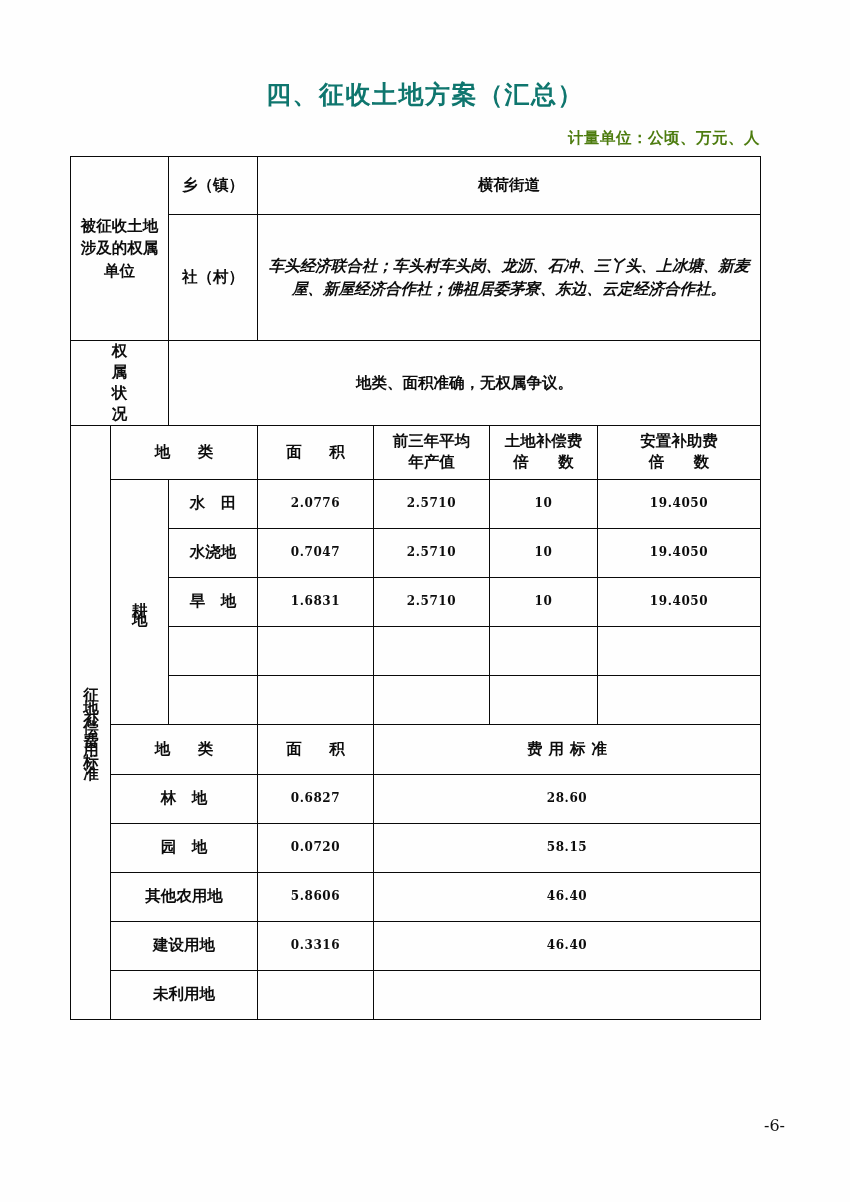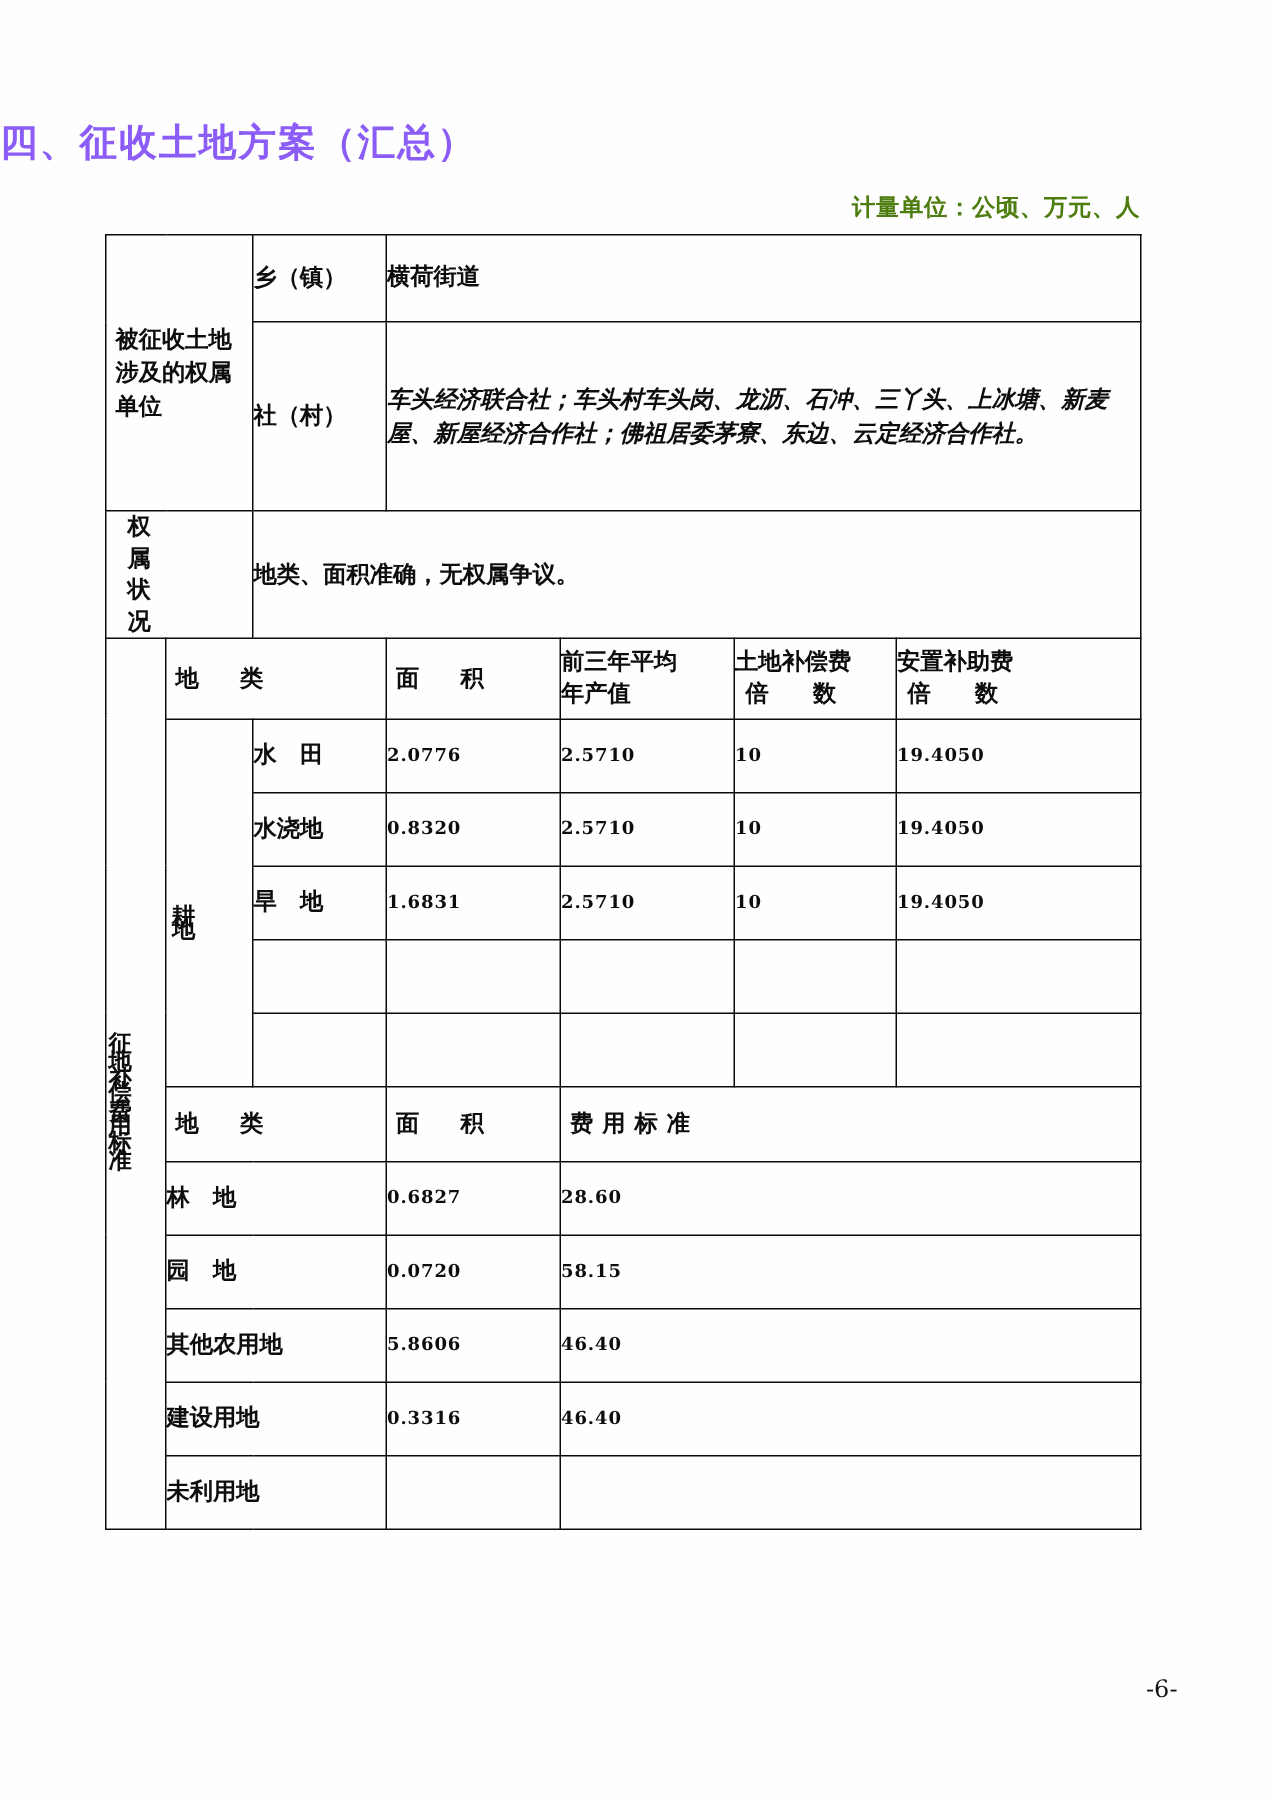--- a/index.html
+++ b/index.html
@@ -21,25 +21,25 @@
     inset: 0;
     background: #fefefe;
   }
 
   
   .doc-title {
     position: absolute;
     top: 78px;
     left: 0;
     width: 850px;
-    text-align: left;
+    text-align: center;
     font-size: 25px;
     font-weight: bold;
     letter-spacing: 1.5px;
-    color: #8b5cf6;
+    color: #0f766e;
   }
 
   .unit-line {
     position: absolute;
     top: 128px;
     left: 0;
     width: 760px;
     text-align: right;
     font-size: 15.5px;
     font-weight: bold;
@@ -58,20 +58,21 @@
   table.main {
     border-collapse: collapse;
     table-layout: fixed;
     width: 690px;
     font-size: 15.5px;
     color: #0d0d0d;
   }
   table.main td {
     border: 1.6px solid #0a0a0a;
     padding: 0;
+    text-align: center;
     vertical-align: middle;
     font-weight: bold;
     line-height: 1.45;
   }
 
   
   .vert {
     writing-mode: vertical-rl;
     text-orientation: upright;
     letter-spacing: 11px;
@@ -92,21 +93,20 @@
     line-height: 1.35;
   }
   .spaced2 { letter-spacing: 14px; padding-left: 14px; }
   .spaced1 { letter-spacing: 7px;  padding-left: 7px; }
   .spaced-hdr { letter-spacing: 6px; padding-left: 6px; }
 
   .cell-left {
     text-align: left;
     padding: 4px 8px 4px 9px;
     line-height: 1.5;
-    font-family: Liberation Serif, serif;
   }
   .cell-left-top {
     text-align: left;
     padding: 6px 10px 6px 9px;
     vertical-align: middle;
     line-height: 1.52;
     font-style: italic;
   }
 
   .lbl-owner {
@@ -224,21 +224,21 @@
           </td>
           <td>水　田</td>
           <td class="num">2.0776</td>
           <td class="num">2.5710</td>
           <td class="num">10</td>
           <td class="num">19.4050</td>
         </tr>
 
         <tr class="r-data">
           <td>水浇地</td>
-          <td class="num">0.8320</td>
+          <td class="num">0.7047</td>
           <td class="num">2.5710</td>
           <td class="num">10</td>
           <td class="num">19.4050</td>
         </tr>
 
         <tr class="r-data">
           <td>旱　地</td>
           <td class="num">1.6831</td>
           <td class="num">2.5710</td>
           <td class="num">10</td>

